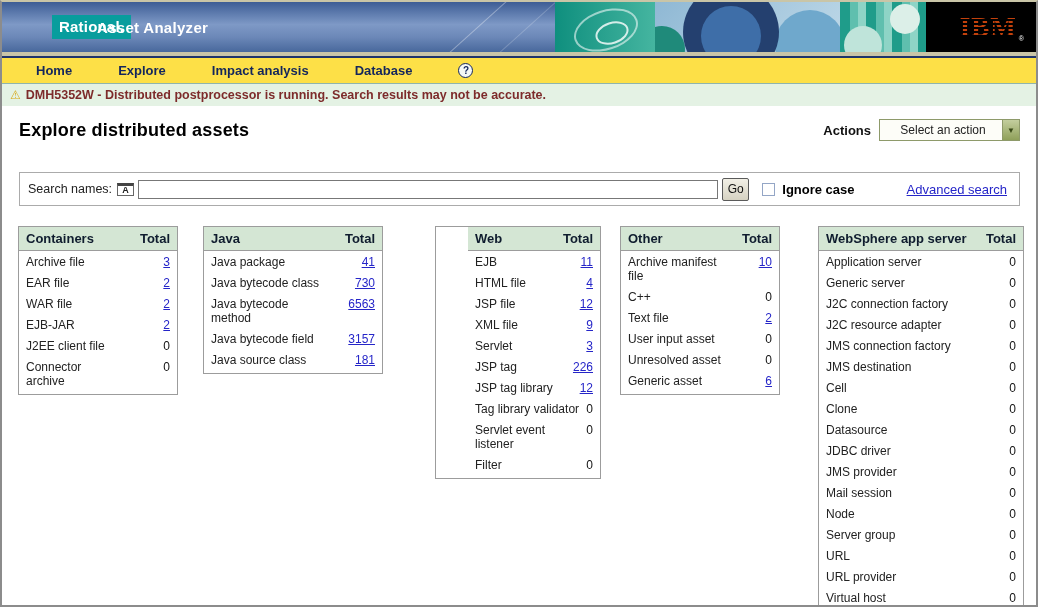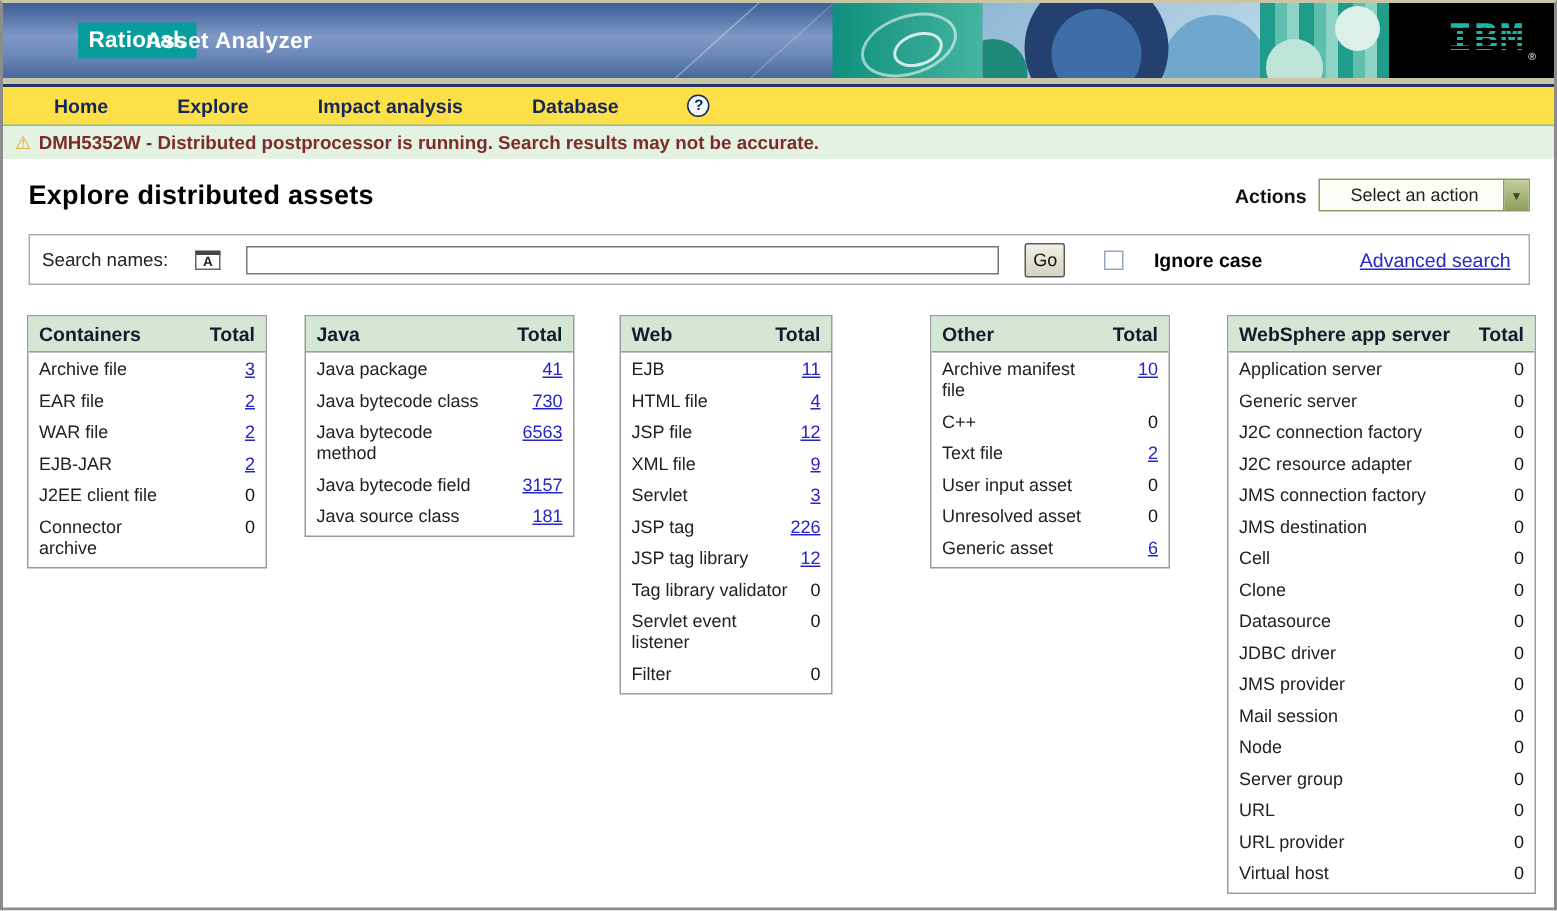--- a/index.html
+++ b/index.html
@@ -30,21 +30,21 @@
   .seg2 .c1{ position:absolute; width:96px; height:96px; border-radius:50%; background:#24406F; left:28px; top:-18px; }
   .seg2 .c2{ position:absolute; width:60px; height:60px; border-radius:50%; background:#3E6EA8; left:46px; top:4px; }
   .seg2 .c3{ position:absolute; width:70px; height:70px; border-radius:50%; background:#6FA8CC; left:120px; top:8px; }
   .seg2 .c4{ position:absolute; width:46px; height:46px; border-radius:50%; background:#1F8A7A; left:-16px; top:24px; }
   .seg3{ left:838px; width:86px;
     background:repeating-linear-gradient(90deg,#1F9C8A 0 10px,#5FBFAE 10px 18px,#8ED4C6 18px 26px); }
   .seg3 .c1{ position:absolute; width:30px; height:30px; border-radius:50%; background:#DCEFE8; right:6px; top:2px; }
   .seg3 .c2{ position:absolute; width:38px; height:38px; border-radius:50%; background:#BFE4DA; left:4px; top:24px; }
   .ibm-box{ position:absolute; left:924px; top:0; width:110px; height:50px; background:#000;
     display:flex; align-items:center; justify-content:flex-end; padding-right:12px; }
-  .ibm-logo{ position:relative; color:#14b8a6; font-family:Liberation Mono, monospace; font-weight:bold;
+  .ibm-logo{ position:relative; color:#c2410c; font-family:Liberation Serif, serif; font-weight:bold;
     font-size:27px; letter-spacing:1px; line-height:24px;text-align:right; }
   .ibm-logo::after{ content:""; position:absolute; left:-2px; right:-2px; top:2px; bottom:0;
     background:repeating-linear-gradient(180deg,transparent 0 2px,#000 2px 4px); }
   .ibm-reg{ color:#fff; font-size:7px; align-self:flex-end; margin:0 0 10px 2px; }
   
   .khaki{ height:4px; background:#C9C5A7; }
   
   .navbar{ height:28px; background:#fde047; border-top:2px solid #20356B; border-bottom:1px solid #8FB5AC;
     display:flex; align-items:center; padding-left:34px; }
   .nav-item{ color:#13265C; font-weight:bold; font-size:13px; margin-right:46px; cursor:pointer; }
@@ -58,39 +58,39 @@
   .title-row{ height:48px; display:flex; align-items:center; justify-content:space-between; padding:0 16px 0 17px; }
   .page-title{ font-size:18px; font-weight:bold; color:#000; letter-spacing:.2px; }
   .actions{ display:flex; align-items:center;text-align:center; }
   .actions-label{ font-size:13px; font-weight:bold; color:#111; margin-right:8px; }
   .select{ width:141px; height:22px; border:1px solid #8E9A6A; background:#FDFDF8; display:flex; align-items:center; cursor:pointer; }
   .select-value{ flex:1; font-size:12px; color:#222; padding-left:4px; white-space:nowrap; overflow:hidden; }
   .select-arrow{ width:17px; height:100%; border-left:1px solid #8E9A6A;
     background:linear-gradient(180deg,#C3CE9E,#8FA05A); display:flex; align-items:center; justify-content:center;
     color:#3A4A18; font-size:8px; }
   
-  .search-box{ margin:2px 16px 0 17px; height:34px; border:1px solid #ABABAB; background:#fff;
-    display:flex; align-items:center; padding:0 8px;gap:13px; }
+  .search-box{ margin:18px 16px 0 17px; height:34px; border:1px solid #ABABAB; background:#fff;
+    display:flex; align-items:center; padding:0 8px; }
   .search-label{ font-size:12.5px; color:#222; white-space:nowrap; }
   .case-icon{ width:17px; height:13px; border:1px solid #666; border-top:3px solid #444; margin:0 4px 0 5px;
     font-size:9px; font-weight:bold; color:#222; display:flex; align-items:center; justify-content:center; line-height:9px; cursor:pointer; }
   .search-input{ flex:1; height:19px; border:1px solid #777; font-size:12px; padding:0 3px; margin-right:4px;
     font-family:"Liberation Sans", sans-serif; outline:none; }
   .go-btn{ width:27px; height:23px; background:linear-gradient(180deg,#F2F0E6,#D6D2C2); border:1px solid #5A5A5A;
     border-radius:2px; font-size:12px; color:#111; font-family:"Liberation Sans", sans-serif; cursor:pointer; }
   .checkbox{ width:13px; height:13px; border:1px solid #94A6C6; background:#fff; margin-left:13px; cursor:pointer; }
   .ignore-label{ font-size:13px; font-weight:bold; color:#000; margin-left:7px; white-space:nowrap; }
   .adv-link{ font-size:13px; color:#2525C8; text-decoration:underline; margin-left:52px; margin-right:4px;
     white-space:nowrap; cursor:pointer; }
   
   .panels{ position:relative; height:400px; }
   .panel{ position:absolute; top:20px; background:#fff; border:1px solid #9C9C9C; }
   .panel-containers{ left:16px;  width:160px; }
   .panel-java      { left:201px; width:180px; }
-  .panel-web       { left:411px; width:142px; }
+  .panel-web       { left:433px; width:166px;padding-left:32px; }
   .panel-other     { left:618px; width:160px; }
   .panel-websphere { left:816px; width:206px; }
   .panel-header{ background:#D4E6D4; border-bottom:1px solid #9C9C9C; display:flex;
     justify-content:space-between; align-items:center; padding:4px 7px; }
   .panel-title,.panel-total{ font-size:13px; font-weight:bold; color:#0F1C2E; white-space:nowrap; }
   .panel-body{ padding:1px 0 2px; }
   .row{ display:flex; justify-content:space-between; align-items:flex-start; padding:3px 7px 4px; }
   .rl{ font-size:12px; color:#222; line-height:14px; }
   .rv{ font-size:12px; color:#111; line-height:14px; text-align:right; }
   .rv.link{ color:#2525C8; text-decoration:underline; cursor:pointer; }

